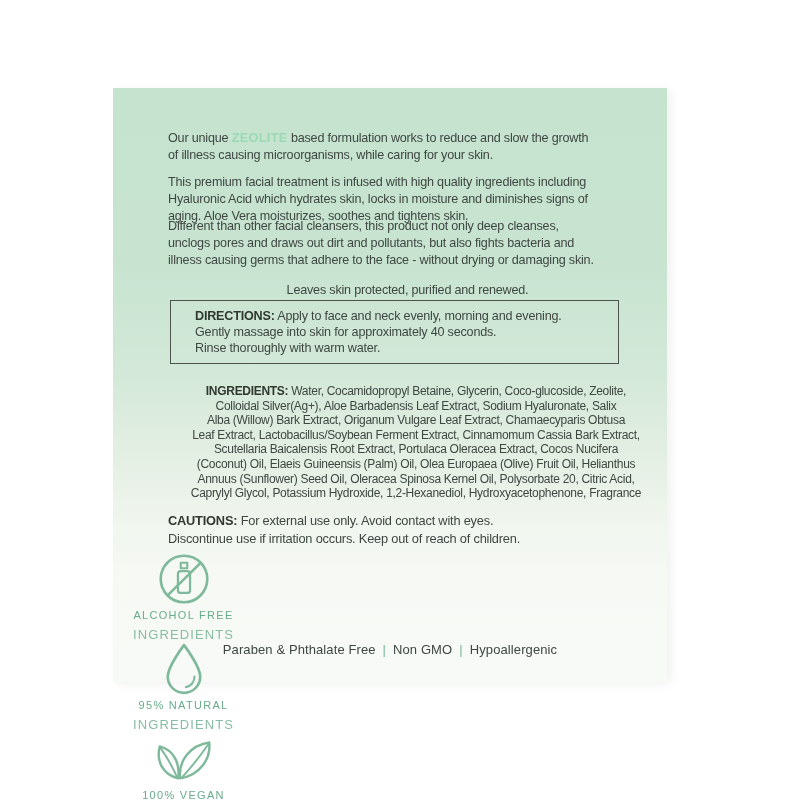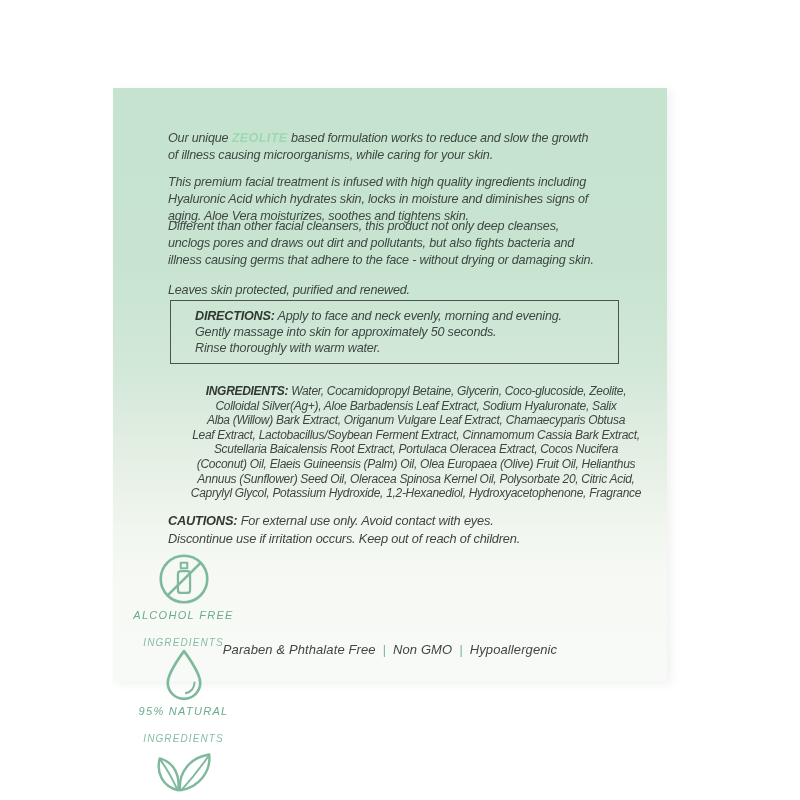--- a/index.html
+++ b/index.html
@@ -5,27 +5,26 @@
   * { margin:0; padding:0; box-sizing:border-box; }
   html,body { width:800px; height:800px; background:#ffffff; overflow:hidden;
               font-family:"Liberation Sans","DejaVu Sans",sans-serif; }
 
   .label {
     position:absolute; left:113px; top:88px; width:554px; height:594px;
     background:linear-gradient(180deg,#c5e3cf 0%,#c8e4d1 30%,#d3e8d8 48%,
                #e4efe3 62%,#f1f6ef 74%,#f7f9f5 84%,#f8faf7 100%);
     box-shadow:4px 2px 9px rgba(0,0,0,0.06);
     color:#3e4742;
-    font-style:italic;
   }
 
   .para { position:absolute; left:55px; right:20px; font-size:12.6px;
           line-height:17px; letter-spacing:-0.2px; }
   .para .ln { white-space:nowrap; }
-  .p1 { top:42px; } .p2 { top:86px; } .p3 { top:130px; } .p4 { top:194px; }
+  .p1 { top:42px; } .p2 { top:86px; } .p3 { top:130px; } .p4 { top:194px;text-align:center; }
   .hl { color:#9bd9b4; font-weight:bold; letter-spacing:0.4px; }
   b, .bold { font-weight:bold; color:#30382f; }
 
   .dirbox { position:absolute; top:212px; left:57px; width:449px; height:64px;
             border:1px solid #4d5450; padding:8px 14px 0 24px;
             font-size:12.6px; line-height:15.8px; letter-spacing:-0.2px; }
   .dirbox .ln { white-space:nowrap; }
 
   .ingredients { position:absolute; top:296px; left:0; width:606px;
                  text-align:center; font-size:12px; line-height:14.6px;
@@ -34,21 +33,21 @@
 
   .cautions { position:absolute; top:424px; left:55px; font-size:12.8px;
               line-height:17.5px; letter-spacing:-0.2px; }
   .cautions .ln { white-space:nowrap; }
 
   .badges { position:absolute; top:464px; left:9px; display:flex;flex-direction:column; }
   .badge { width:123px; text-align:center; }
   .badge-icon { height:54px; display:flex; align-items:center; justify-content:center; }
   .badge-title { margin-top:3px; font-size:11px; letter-spacing:1.3px;
                  color:#69ac8c; white-space:nowrap; }
-  .badge-sub { margin-top:16px; font-size:10px; letter-spacing:1.1px;
+  .badge-sub { margin-top:6px; font-size:13px; letter-spacing:1.1px;
                color:#86bda2; white-space:nowrap; }
 
   .footer { position:absolute; top:553px; left:0; width:554px; text-align:center;
             font-size:13px; line-height:17px; letter-spacing:0.1px; color:#3e4742; }
   .sep { color:#7ab795; padding:0 7px; }
 
   svg .st { stroke:#7fb99c; fill:none; stroke-linecap:round; stroke-linejoin:round; }
   svg .fl { fill:#7fb99c; stroke:none; }
 </style>
 </head>
@@ -72,21 +71,21 @@
     <div class="ln">unclogs pores and draws out dirt and pollutants, but also fights bacteria and</div>
     <div class="ln">illness causing germs that adhere to the face - without drying or damaging skin.</div>
   </div>
 
   <div class="para p4">
     <div class="ln">Leaves skin protected, purified and renewed.</div>
   </div>
 
   <div class="dirbox">
     <div class="ln"><b>DIRECTIONS:</b><span> Apply to face and neck evenly, morning and evening.</span></div>
-    <div class="ln">Gently massage into skin for approximately 50 seconds.</div>
+    <div class="ln">Gently massage into skin for approximately 40 seconds.</div>
     <div class="ln">Rinse thoroughly with warm water.</div>
   </div>
 
   <div class="ingredients">
     <div class="ln"><b>INGREDIENTS:</b><span> Water, Cocamidopropyl Betaine, Glycerin, Coco-glucoside, Zeolite,</span></div>
     <div class="ln">Colloidal Silver(Ag+), Aloe Barbadensis Leaf Extract, Sodium Hyaluronate, Salix</div>
     <div class="ln">Alba (Willow) Bark Extract, Origanum Vulgare Leaf Extract, Chamaecyparis Obtusa</div>
     <div class="ln">Leaf Extract, Lactobacillus/Soybean Ferment Extract, Cinnamomum Cassia Bark Extract,</div>
     <div class="ln">Scutellaria Baicalensis Root Extract, Portulaca Oleracea Extract, Cocos Nucifera</div>
     <div class="ln">(Coconut) Oil, Elaeis Guineensis (Palm) Oil, Olea Europaea (Olive) Fruit Oil, Helianthus</div>

